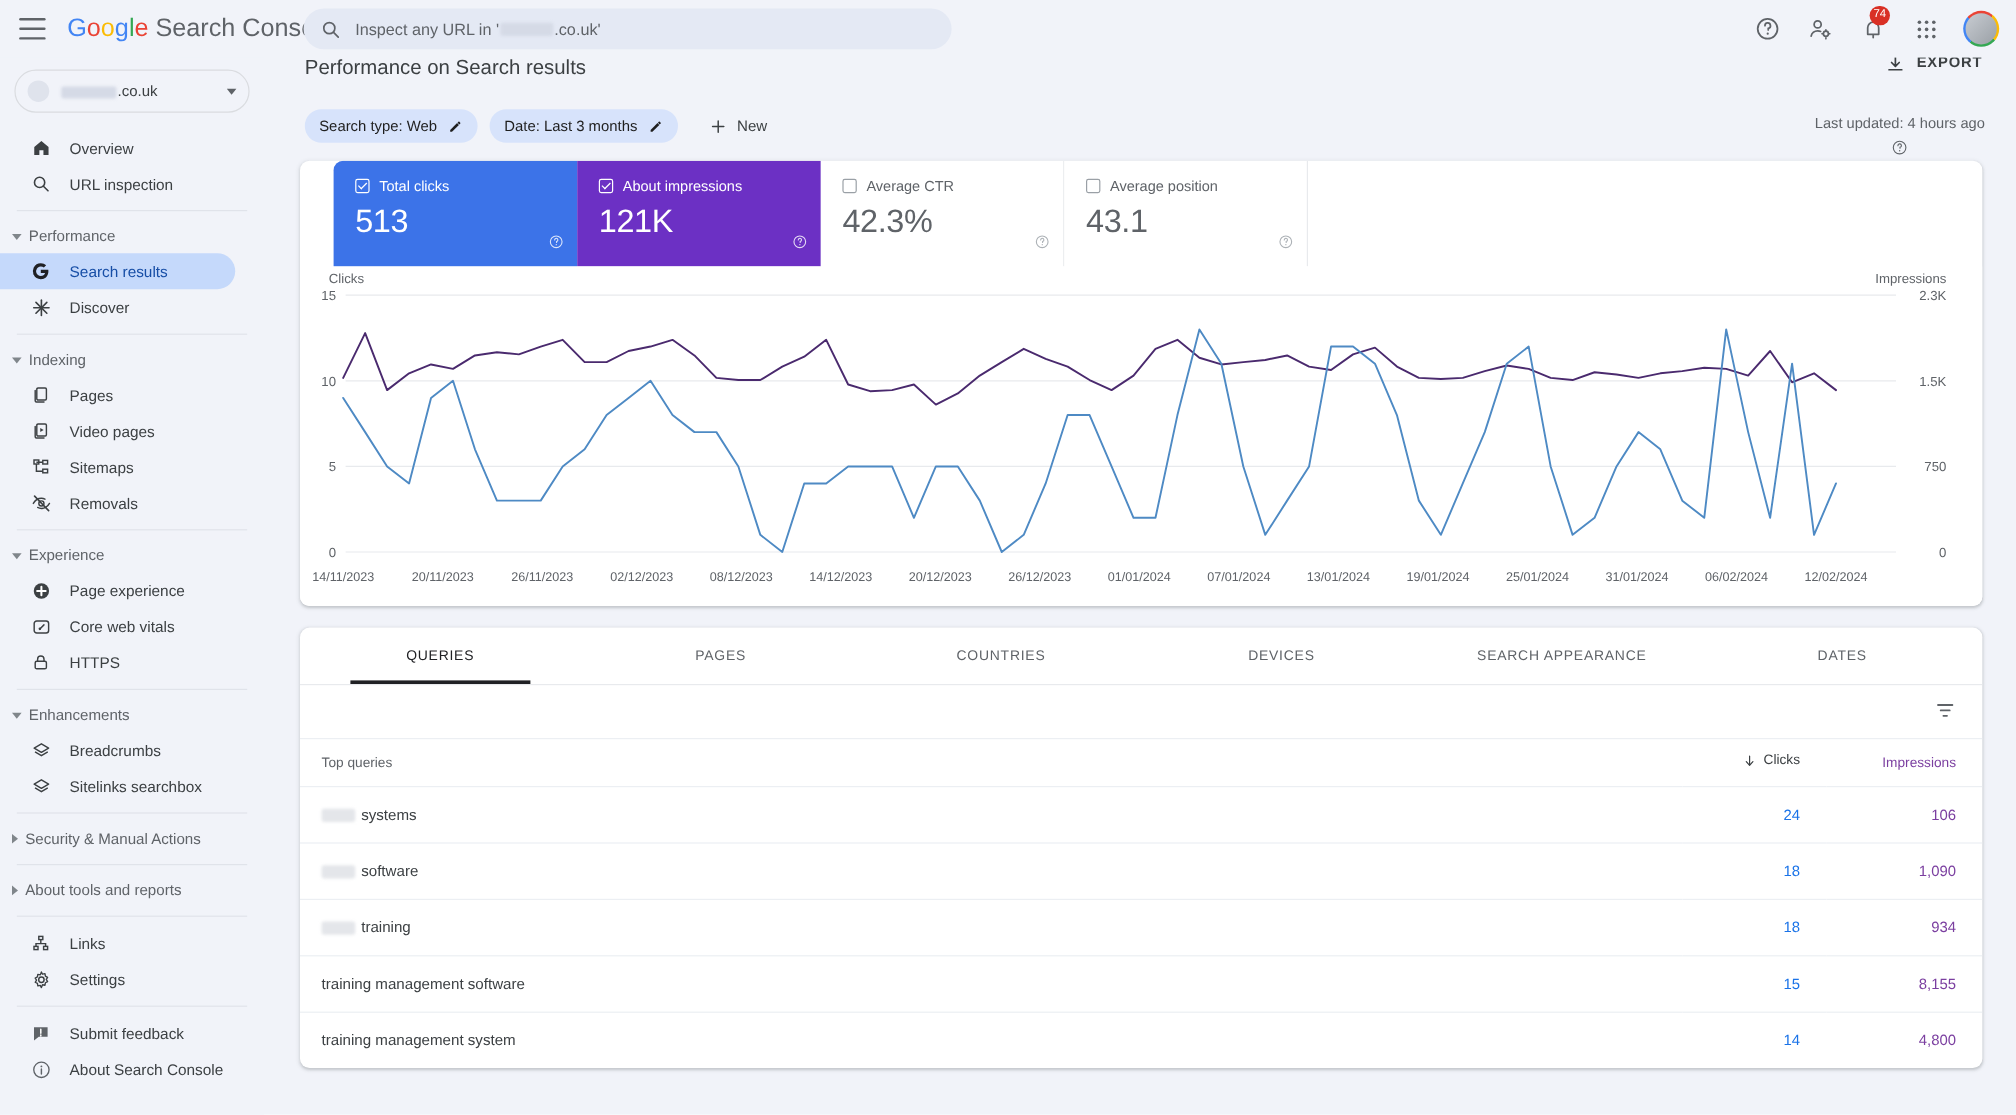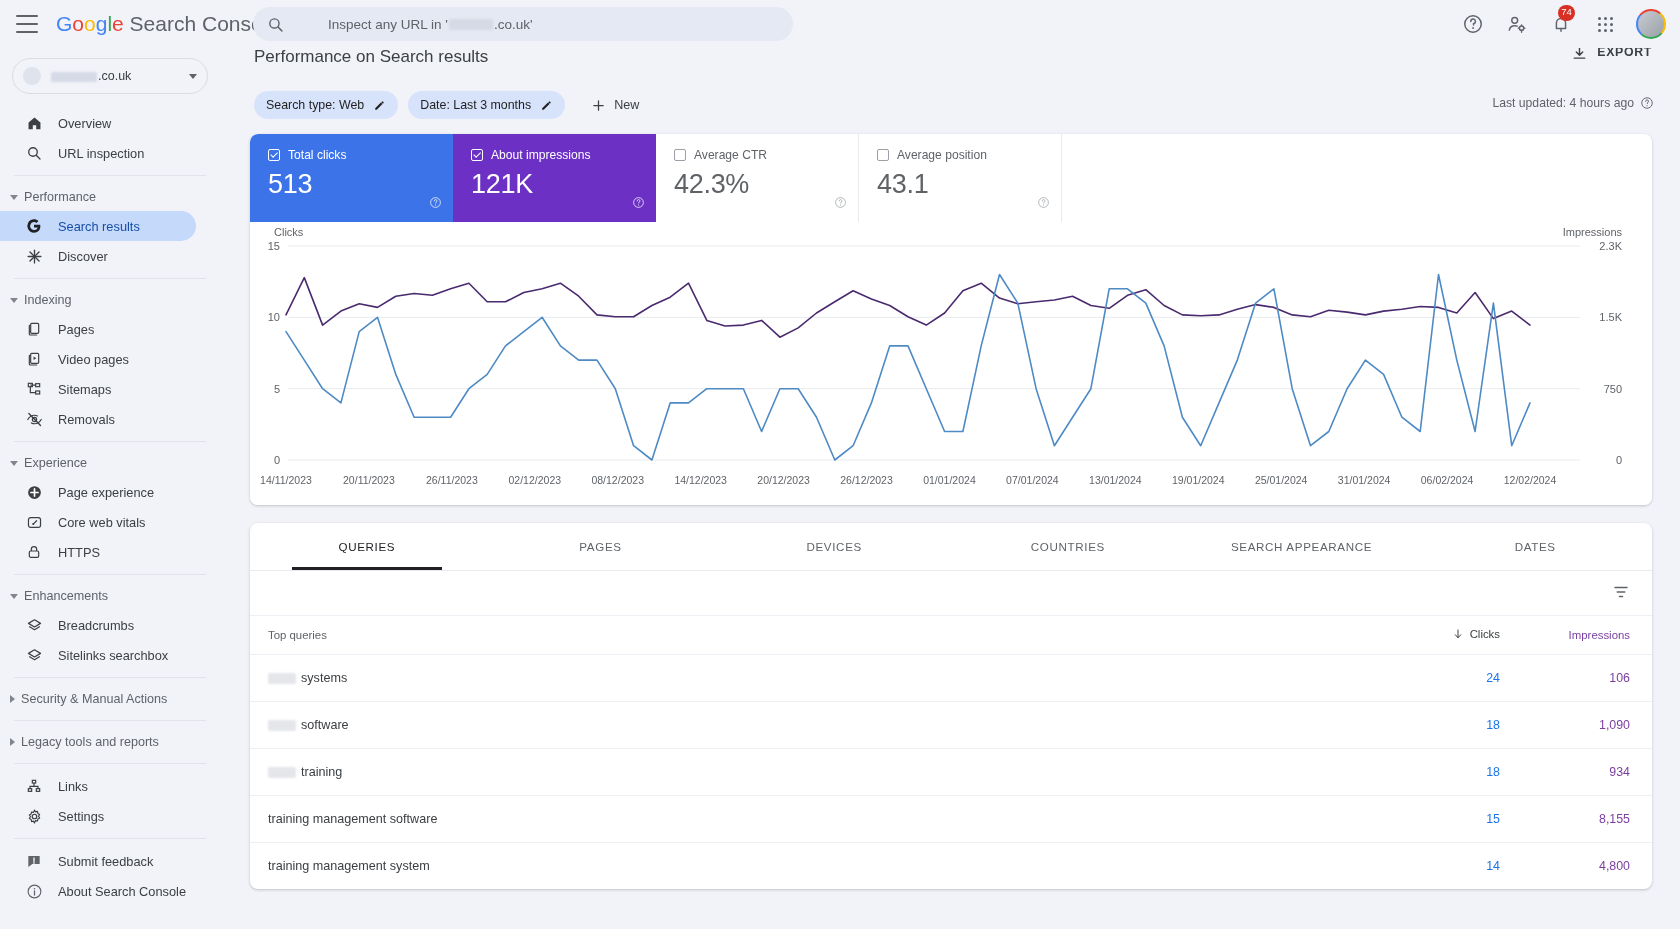--- a/index.html
+++ b/index.html
@@ -20,21 +20,21 @@
     display:flex; flex-direction:column; justify-content:space-between; cursor:pointer; }
   .hamburger span { display:block; height:2px; width:22px; background:#5f6368; border-radius:2px; }
   .brand { font-size:21px; color:#5f6368; letter-spacing:0; white-space:nowrap; }
   .brand .g1{color:#4285F4;} .brand .g2{color:#EA4335;} .brand .g3{color:#FBBC05;}
   .brand .g4{color:#4285F4;} .brand .g5{color:#34A853;} .brand .g6{color:#EA4335;}
   .brand .sc { color:#5f6368; }
 
   .searchbar {
     position:absolute; left:253px; top:7px; width:540px; height:34px;
     background:#e4e9f4; border-radius:18px; display:flex; align-items:center;
-    padding-left:14px; cursor:text;gap:32px;
+    padding-left:14px; cursor:text;
   }
   .searchbar .ph { font-size:13.5px; color:#5f6368; margin-left:12px; white-space:nowrap; }
   .blurchip { display:inline-block; width:44px; height:11px; background:#d5dae6;
      border-radius:2px; vertical-align:middle; margin:0 1px; filter: blur(1.2px); }
 
   .hdr-right { position:absolute; right:14px; top:0; height:48px; display:flex; align-items:center; gap:18px; }
   .hicon { width:26px; height:26px; display:flex; align-items:center; justify-content:center; cursor:pointer; position:relative; }
   .badge {
     position:absolute; top:-6px; left:10px; background:#d93025; color:#fff;
     font-size:9.5px; line-height:14px; min-width:17px; height:16px; border-radius:9px;
@@ -90,35 +90,35 @@
   .export-btn .lbl { font-size:12.3px; letter-spacing:.7px; color:#3c4043; font-weight:600; }
 
   .filterbar { height:46px; display:flex; align-items:center; padding-left:34px; position:relative; }
   .chip {
     height:28px; border-radius:16px; background:#d7e3fb; display:flex; align-items:center;
     padding:0 12px; margin-right:10px; cursor:pointer; gap:9px;
   }
   .chip .ctext { font-size:12.4px; color:#1f1f1f; white-space:nowrap; }
   .newbtn { display:flex; align-items:center; gap:8px; margin-left:8px; cursor:pointer; padding:0 8px; height:28px;}
   .newbtn .nt { font-size:12.6px; color:#3c4043; }
-  .lastupd { position:absolute; right:26px; top:14px; display:flex; align-items:center; gap:6px;}
+  .lastupd { position:absolute; right:26px; top:14px; display:flex; align-items:center; gap:6px;flex-direction:column;}
   .lastupd .lu { font-size:12.2px; color:#5f6368; }
 
   
   .card {
     margin:6px 28px 0 30px; background:#fff; border-radius:8px;
     box-shadow:0 1px 2px rgba(60,64,67,.18), 0 1px 3px 1px rgba(60,64,67,.07);
     overflow:hidden; position:relative;
   }
   .metrics { display:flex; height:88px; }
   .metric {
     flex:0 0 auto; width:203px; padding:14px 16px 0 18px; position:relative;
     border-right:1px solid #e8eaed; background:#fff; cursor:pointer;
   }
-  .metric.m1 { background:#3c73e8; border-right:none; border-radius:8px 0 0 0;}
+  .metric.m1 { background:#3c73e8; border-right:none; border-radius:8px 0 0 0;margin-left:28px;}
   .metric.m2 { background:#6C30C4; border-right:none; }
   .metric .mlabel { display:flex; align-items:center; gap:8px; }
   .metric .mlabel span { font-size:12.1px; }
   .metric.m1 .mlabel span, .metric.m2 .mlabel span { color:#fff; }
   .metric.off .mlabel span { color:#5f6368; }
   .cbox { width:12px; height:12px; border-radius:2px; display:flex; align-items:center; justify-content:center; }
   .cbox.on { border:1.6px solid #fff; }
   .cbox.on::after { content:""; width:6px; height:3px; border-left:1.6px solid #fff; border-bottom:1.6px solid #fff;
       transform:rotate(-45deg) translate(0.5px,-1px); }
   .cbox.offbox { border:1.6px solid #9aa0a6; }
@@ -389,21 +389,21 @@
 
     <div class="nav-group">
       <span class="tri right"></span>
       <span class="ng-label">Security &amp; Manual Actions</span>
     </div>
 
     <div class="nav-sep"></div>
 
     <div class="nav-group">
       <span class="tri right"></span>
-      <span class="ng-label">Legacy tools and reports</span>
+      <span class="ng-label">About tools and reports</span>
     </div>
 
     <div class="nav-sep"></div>
 
     <div class="nav-item">
       <span class="ni-icon">
         <svg width="16" height="16" viewBox="0 0 24 24">
             <rect x="9.5" y="3.5" width="5" height="4" fill="none" stroke="#3c4043" stroke-width="1.8"></rect>
             <rect x="3.5" y="16" width="5" height="4" fill="none" stroke="#3c4043" stroke-width="1.8"></rect>
             <rect x="15.5" y="16" width="5" height="4" fill="none" stroke="#3c4043" stroke-width="1.8"></rect>
@@ -590,24 +590,24 @@
 
     <div class="tablecard">
       <div class="tabs" id="tabs">
           <div class="tab active">
             <span>QUERIES</span>
           </div>
           <div class="tab">
             <span>PAGES</span>
           </div>
           <div class="tab">
+            <span>COUNTRIES</span>
+          </div>
+          <div class="tab">
             <span>DEVICES</span>
-          </div>
-          <div class="tab">
-            <span>COUNTRIES</span>
           </div>
           <div class="tab">
             <span>SEARCH APPEARANCE</span>
           </div>
           <div class="tab">
             <span>DATES</span>
           </div>
         </div>
       <div class="filterrow">
         <span class="filter-icon">

